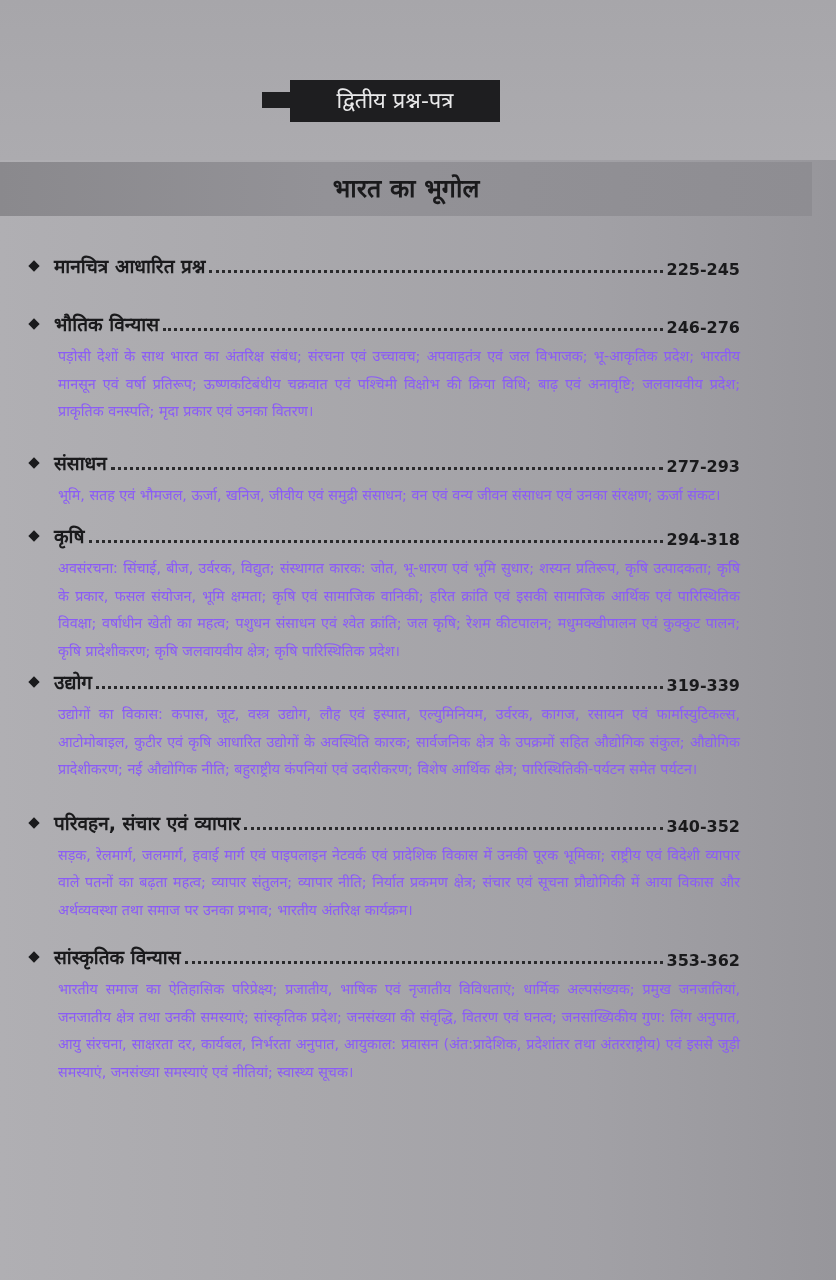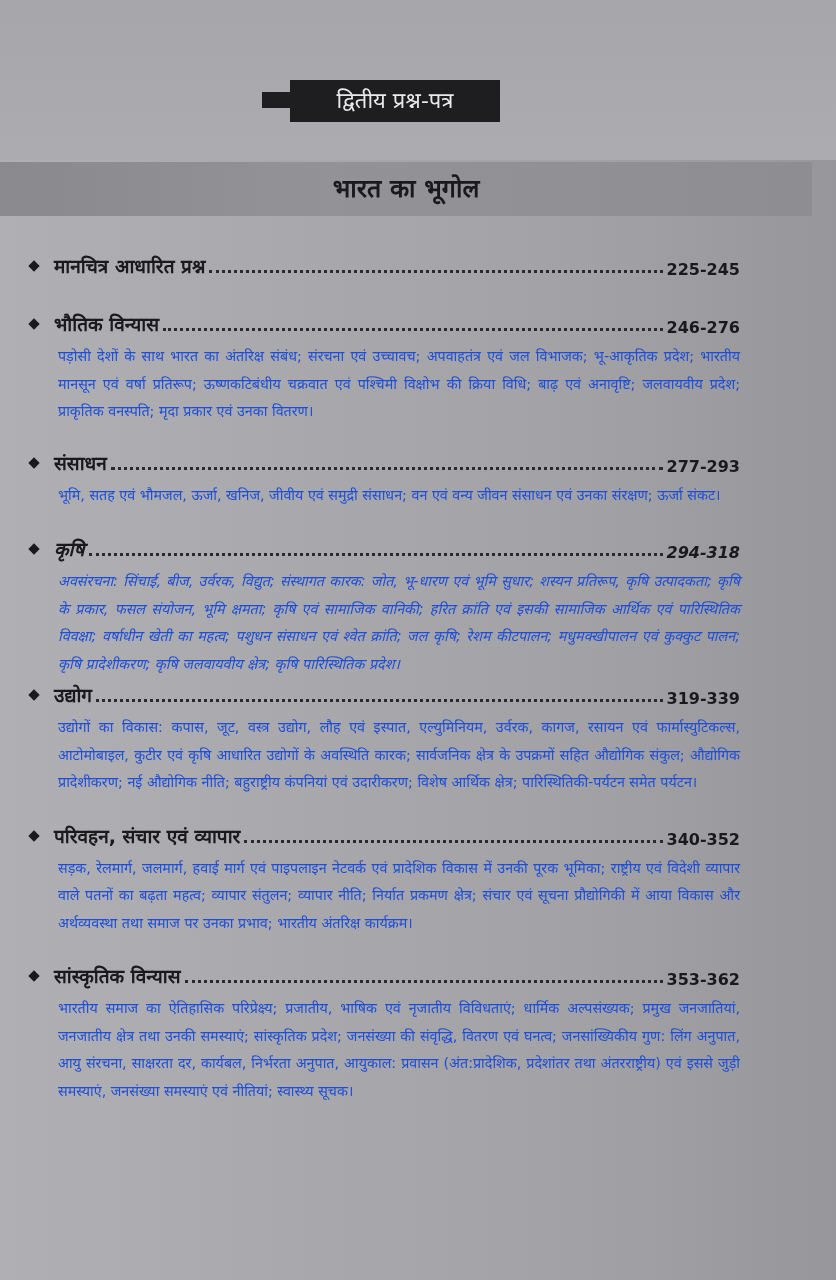--- a/index.html
+++ b/index.html
@@ -45,21 +45,21 @@
     width:8px; height:8px; background:#1a1a1c; transform:rotate(45deg);
     margin:0 16px 9px 2px; flex:none;
   }
   .heading .label { white-space:nowrap; }
   .heading .dots {
     flex:1; border-bottom:3px dotted #2a2a2c; margin:0 4px 6px 4px; height:1px;
   }
   .heading .pages { white-space:nowrap; font-size:16px; }
   .body {
     margin-left:30px; margin-top:6px;
-    font-size:14.3px; line-height:27.5px; text-align:justify; color:#1d4ed8;
+    font-size:14.3px; line-height:27.5px; text-align:justify; color:#8b5cf6;
   }
 </style>
 </head>
 <body>
 
 <div class="page-bg-top"></div>
 
 <div class="banner">
   <div class="bar"></div>
   <div class="box">द्वितीय प्रश्न-पत्र</div>
@@ -93,21 +93,21 @@
   <div class="section" style="margin-top:20px;">
     <div class="heading">
       <span class="bullet"></span>
       <span class="label">संसाधन</span>
       <span class="dots"></span>
       <span class="pages">277-293</span>
     </div>
     <div class="body">भूमि, सतह एवं भौमजल, ऊर्जा, खनिज, जीवीय एवं समुद्री संसाधन; वन एवं वन्य जीवन संसाधन एवं उनका संरक्षण; ऊर्जा संकट।</div>
   </div>
 
-  <div class="section" style="margin-top:23px;font-style:italic;">
+  <div class="section" style="margin-top:10px;">
     <div class="heading">
       <span class="bullet"></span>
       <span class="label">कृषि</span>
       <span class="dots"></span>
       <span class="pages">294-318</span>
     </div>
     <div class="body">अवसंरचना: सिंचाई, बीज, उर्वरक, विद्युत; संस्थागत कारक: जोत, भू-धारण एवं भूमि सुधार; शस्यन प्रतिरूप, कृषि उत्पादकता; कृषि के प्रकार, फसल संयोजन, भूमि क्षमता; कृषि एवं सामाजिक वानिकी; हरित क्रांति एवं इसकी सामाजिक आर्थिक एवं पारिस्थितिक विवक्षा; वर्षाधीन खेती का महत्व; पशुधन संसाधन एवं श्वेत क्रांति; जल कृषि; रेशम कीटपालन; मधुमक्खीपालन एवं कुक्कुट पालन; कृषि प्रादेशीकरण; कृषि जलवायवीय क्षेत्र; कृषि पारिस्थितिक प्रदेश।</div>
   </div>
 
   <div class="section" style="">
@@ -123,21 +123,21 @@
   <div class="section" style="margin-top:22px;">
     <div class="heading">
       <span class="bullet"></span>
       <span class="label">परिवहन, संचार एवं व्यापार</span>
       <span class="dots"></span>
       <span class="pages">340-352</span>
     </div>
     <div class="body">सड़क, रेलमार्ग, जलमार्ग, हवाई मार्ग एवं पाइपलाइन नेटवर्क एवं प्रादेशिक विकास में उनकी पूरक भूमिका; राष्ट्रीय एवं विदेशी व्यापार वाले पतनों का बढ़ता महत्व; व्यापार संतुलन; व्यापार नीति; निर्यात प्रकमण क्षेत्र; संचार एवं सूचना प्रौद्योगिकी में आया विकास और अर्थव्यवस्था तथा समाज पर उनका प्रभाव; भारतीय अंतरिक्ष कार्यक्रम।</div>
   </div>
 
-  <div class="section" style="margin-top:22px;">
+  <div class="section" style="margin-top:16px;">
     <div class="heading">
       <span class="bullet"></span>
       <span class="label">सांस्कृतिक विन्यास</span>
       <span class="dots"></span>
       <span class="pages">353-362</span>
     </div>
     <div class="body">भारतीय समाज का ऐतिहासिक परिप्रेक्ष्य; प्रजातीय, भाषिक एवं नृजातीय विविधताएं; धार्मिक अल्पसंख्यक; प्रमुख जनजातियां, जनजातीय क्षेत्र तथा उनकी समस्याएं; सांस्कृतिक प्रदेश; जनसंख्या की संवृद्धि, वितरण एवं घनत्व; जनसांख्यिकीय गुण: लिंग अनुपात, आयु संरचना, साक्षरता दर, कार्यबल, निर्भरता अनुपात, आयुकाल: प्रवासन (अंत:प्रादेशिक, प्रदेशांतर तथा अंतरराष्ट्रीय) एवं इससे जुड़ी समस्याएं, जनसंख्या समस्याएं एवं नीतियां; स्वास्थ्य सूचक।</div>
   </div>
 
 </div>

